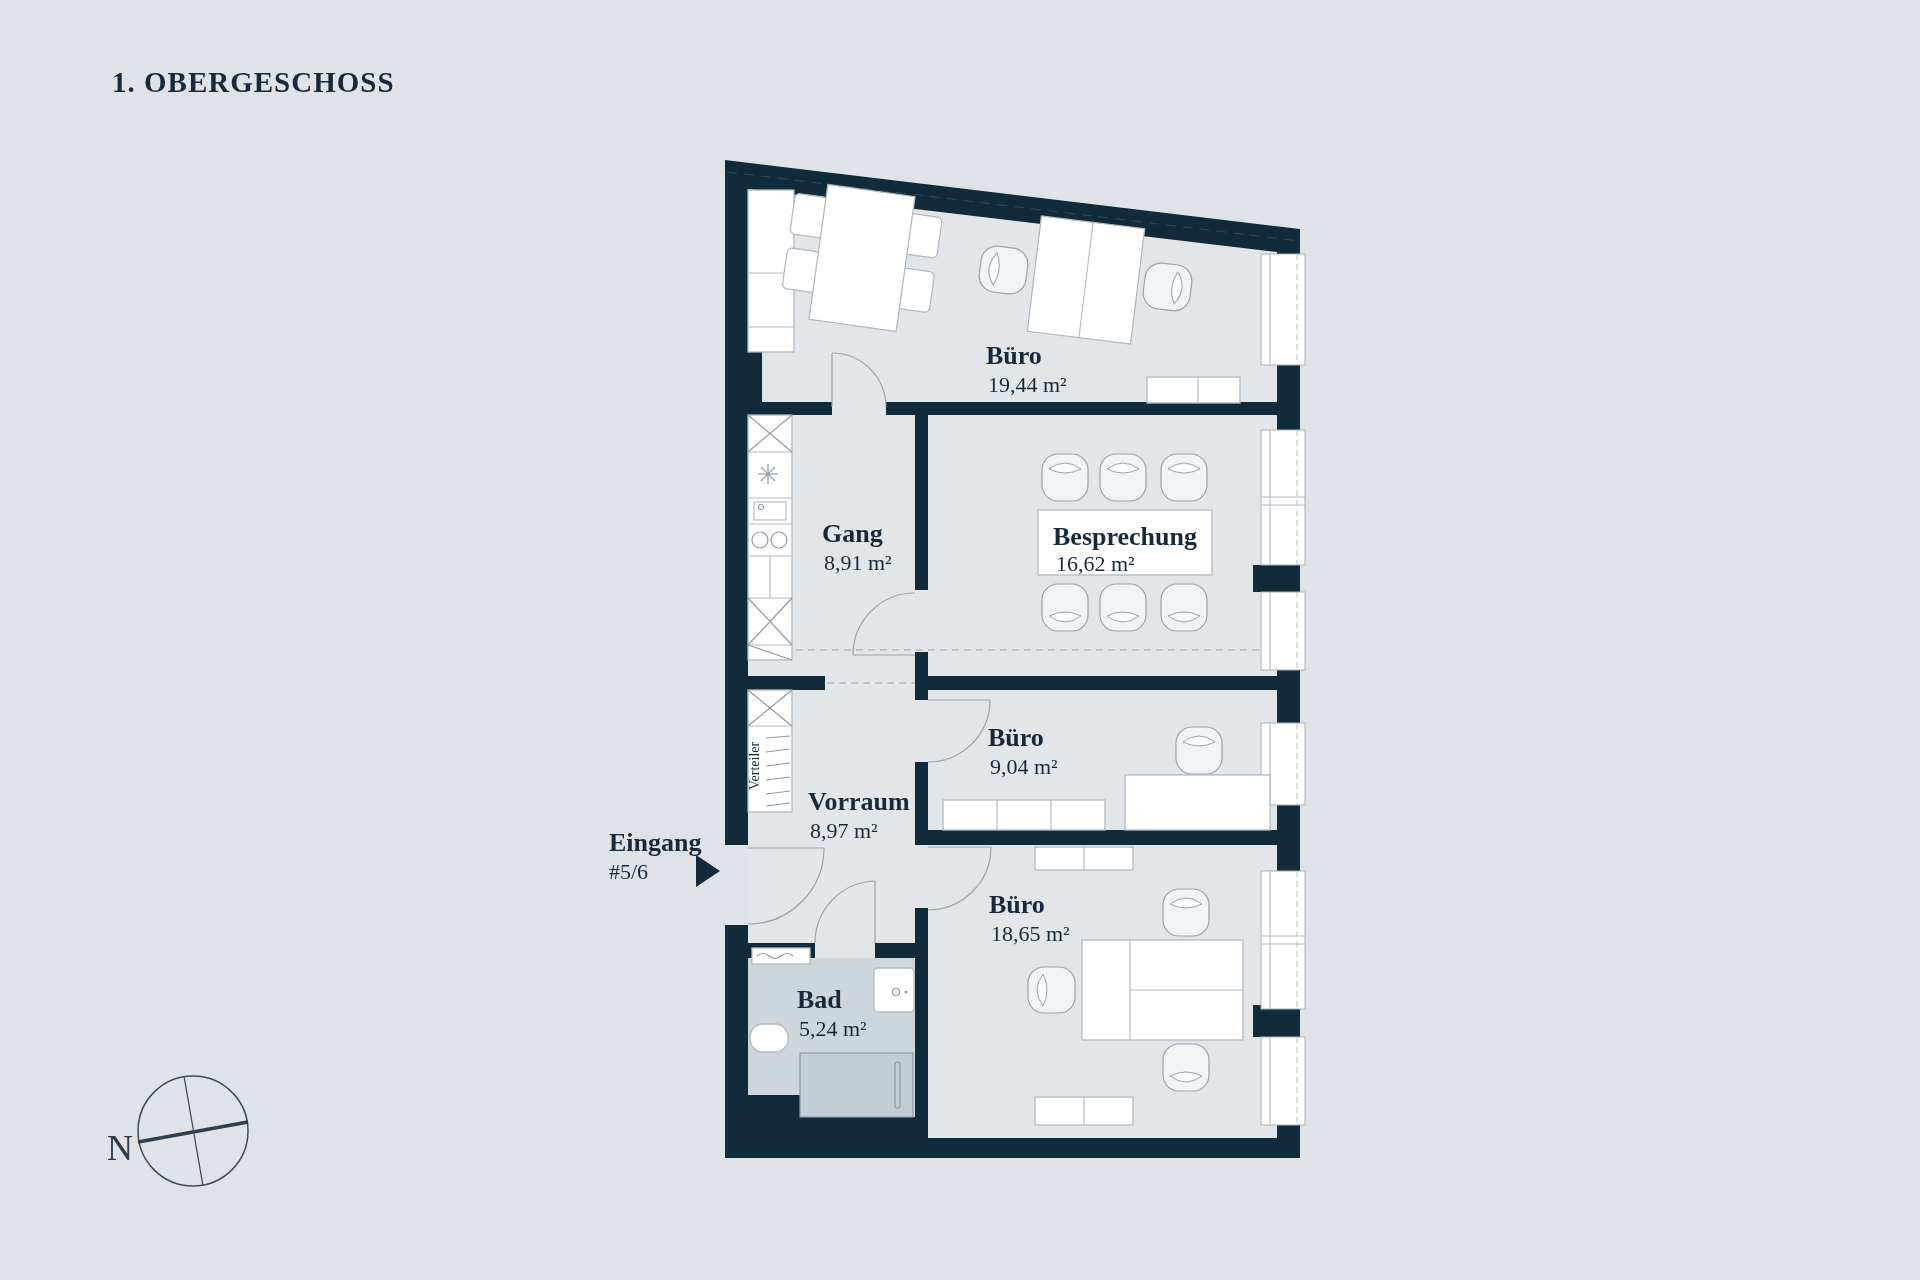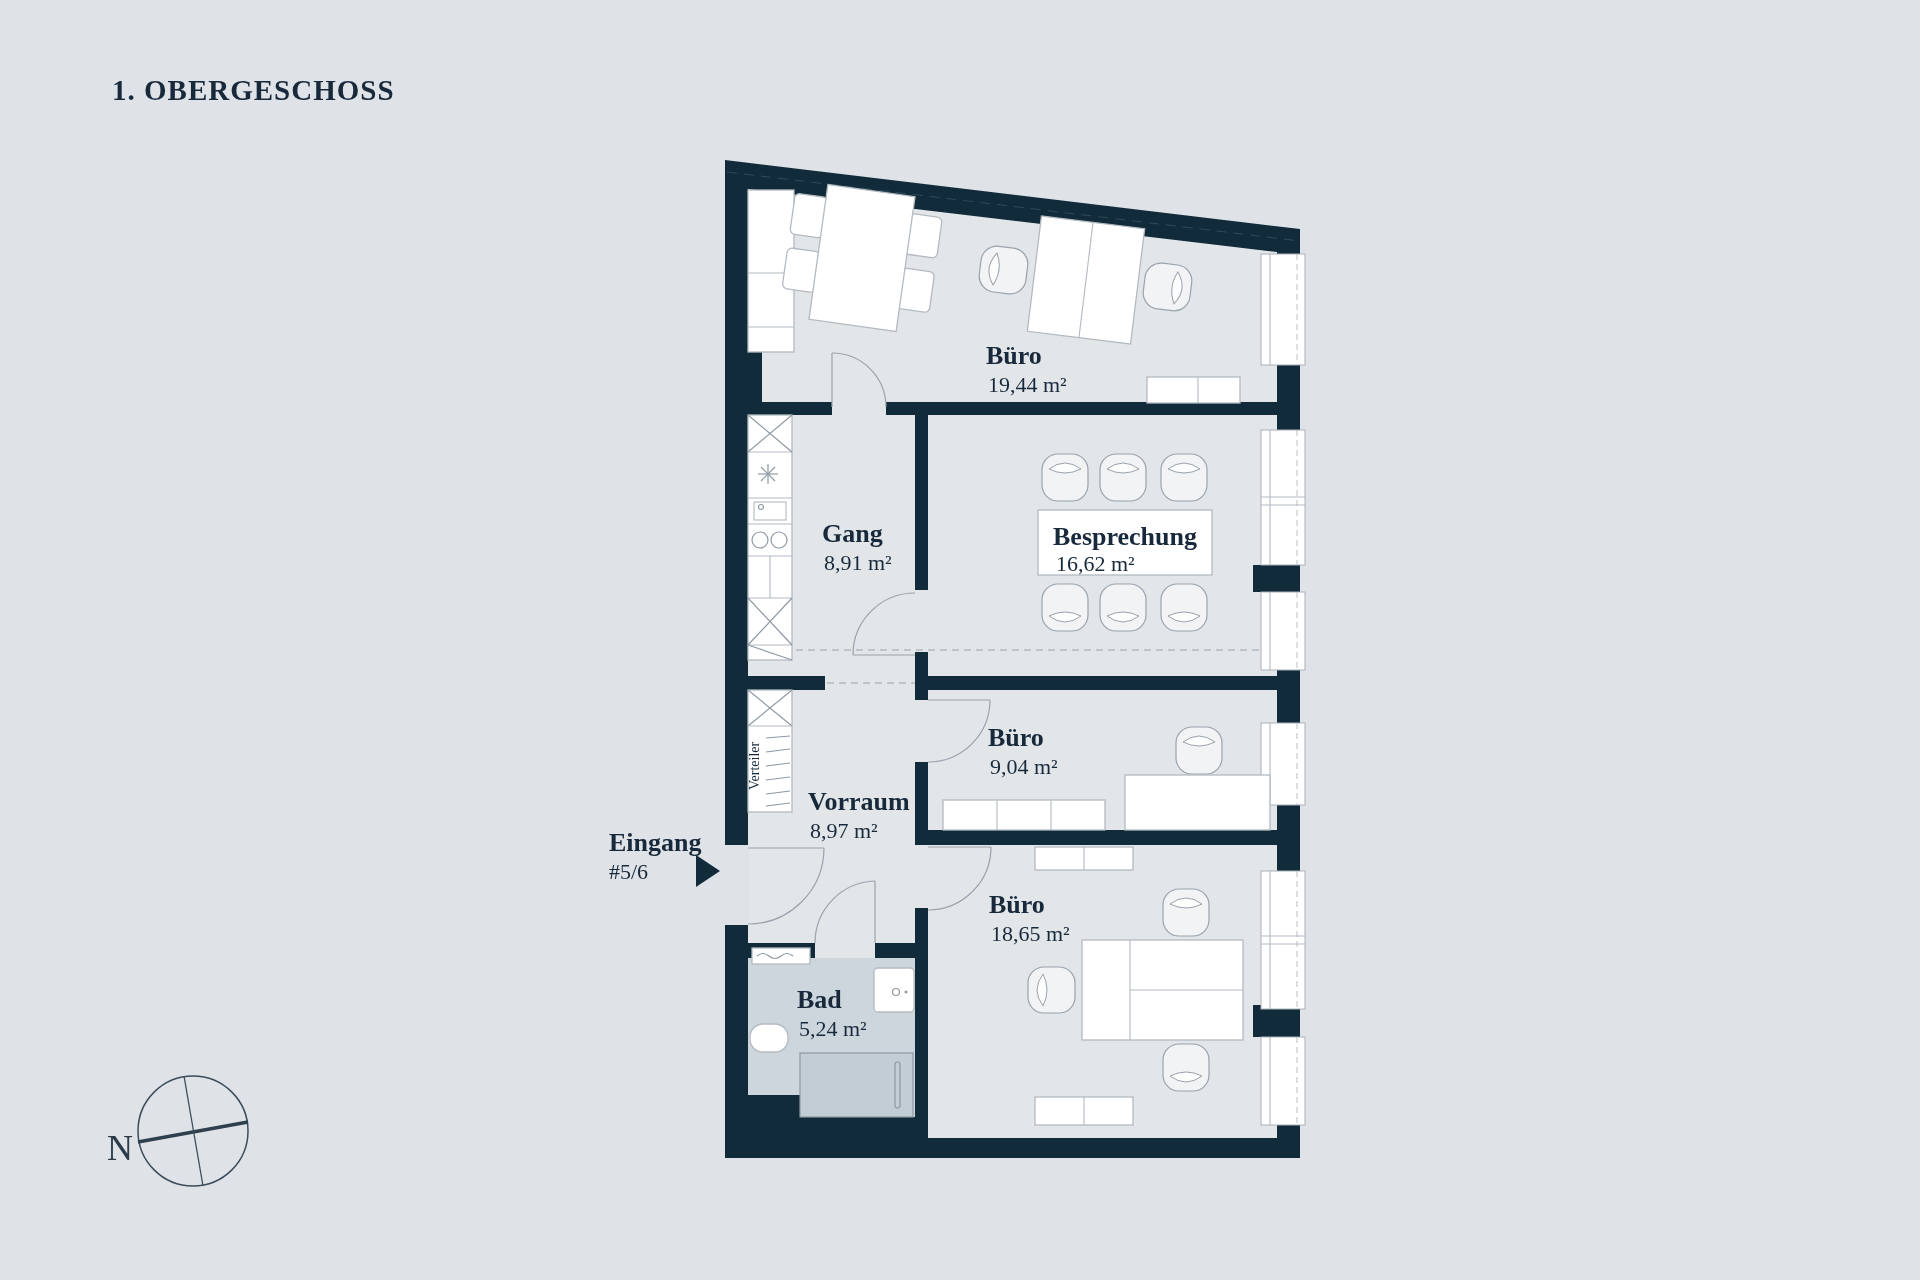--- a/index.html
+++ b/index.html
@@ -3,21 +3,21 @@
 <meta charset="utf-8">
 <style>
   html,body{margin:0;padding:0;}
   body{
     width:1920px;height:1280px;
     background:var(--background,#dfe3e7);
     font-family:"Liberation Serif", serif;
     position:relative;overflow:hidden;
   }
   .page-title{
-    position:absolute;left:112px;top:74px;
+    position:absolute;left:112px;top:66px;
     font-size:29px;font-weight:bold;letter-spacing:1px;
     color:var(--text,#17293b);
   }
   .plan-svg{position:absolute;left:0;top:0;}
   .wall{fill:var(--wall,#112b3b);stroke:none;}
   .bgfill{fill:var(--background,#dfe3e7);}
   .roomfill{fill:var(--room,#e3e6e9);}
   .badfill{fill:var(--badroom,#cdd6dd);}
   .furn{fill:#ffffff;stroke:var(--outline,#b3bac1);stroke-width:1.3;}
   .furnline{stroke:var(--outline,#b3bac1);stroke-width:1.1;fill:none;}

